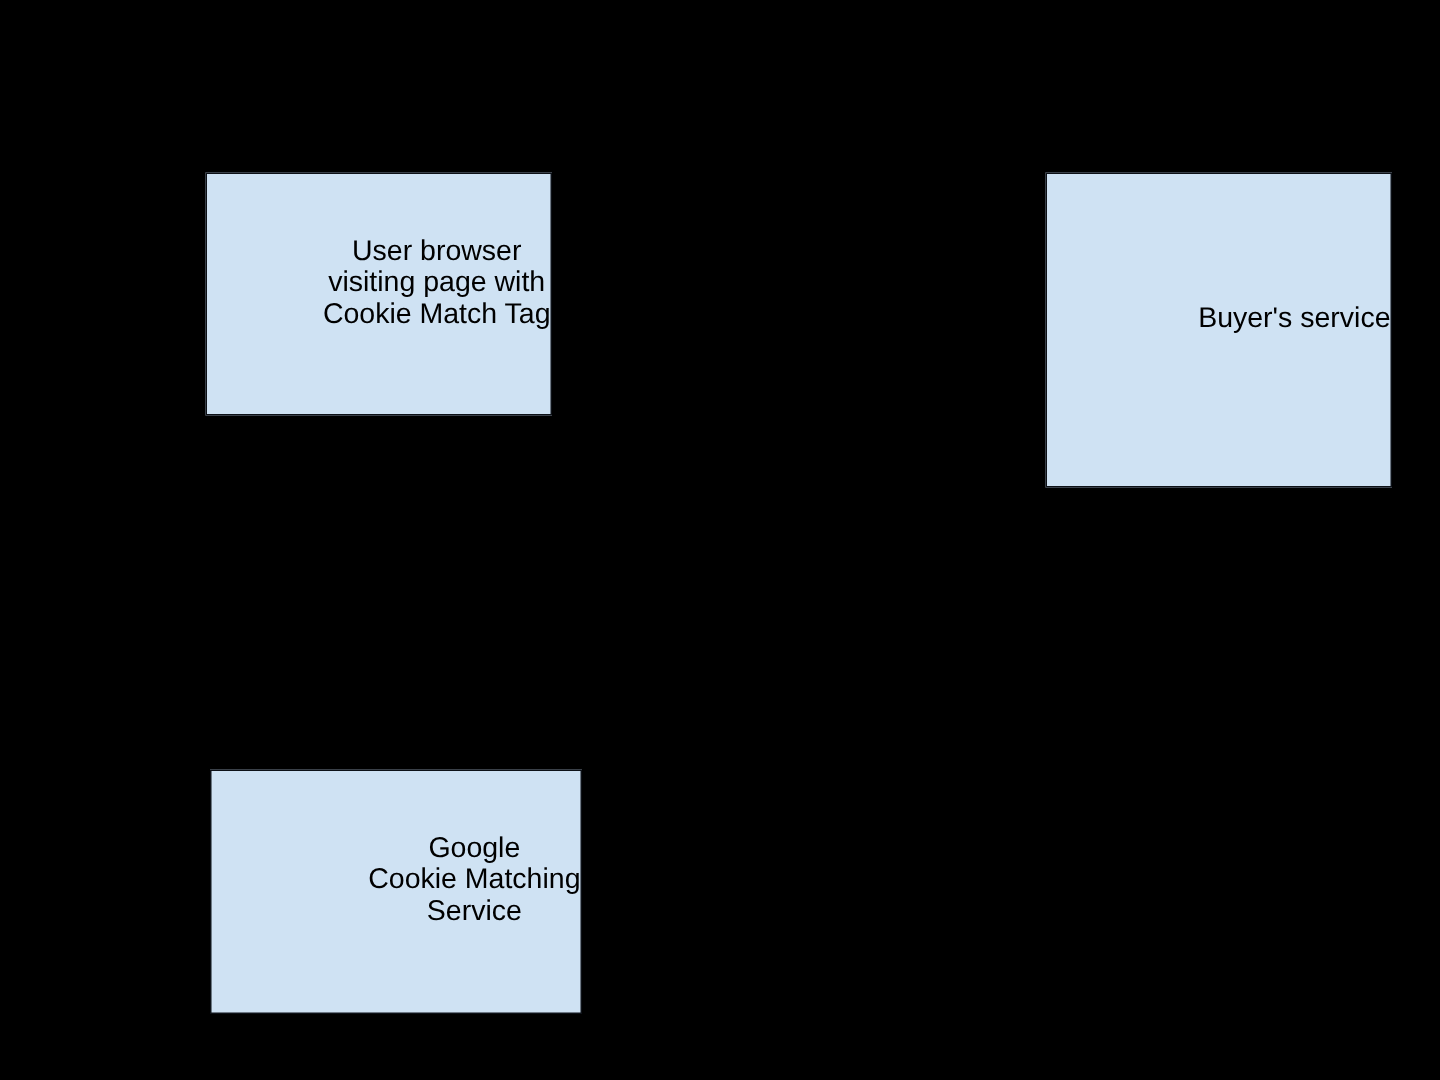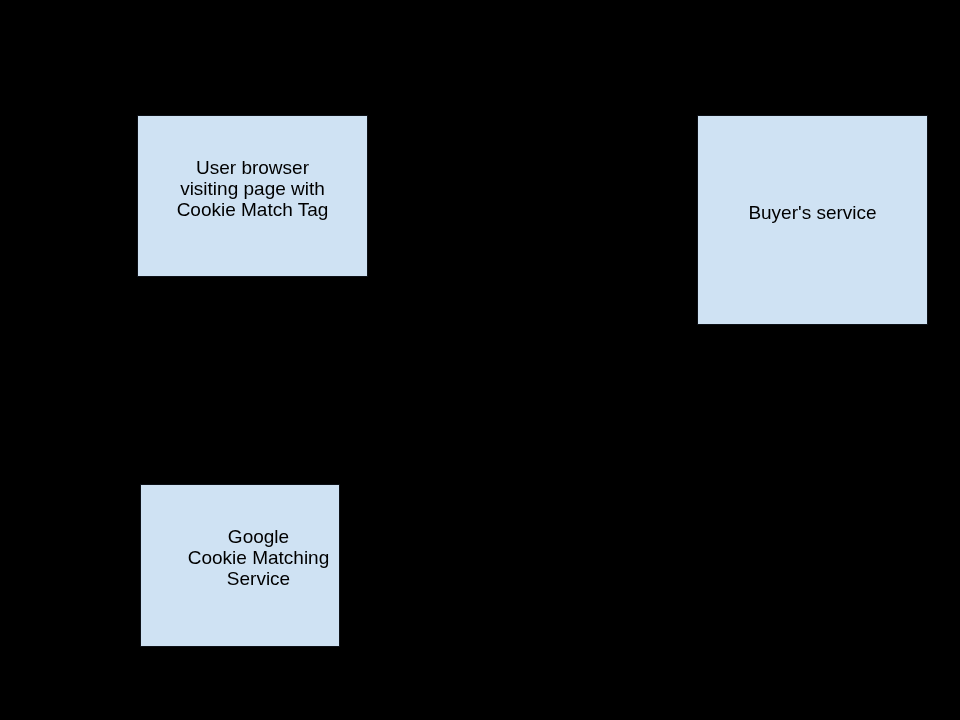--- a/index.html
+++ b/index.html
@@ -14,21 +14,21 @@
     overflow: hidden;
     font-family: "Liberation Sans", sans-serif;
   }
   .node {
     position: absolute;
     box-sizing: border-box;
     background: #cfe2f3;
     border: 1px solid #0d1117;
     display: flex;
     align-items: center;
-    justify-content: center;
+    justify-content: flex-end;
     text-align: center;
   }
   .node .label {
     display: block;
     white-space: pre-line;
     color: #000000;
     font-size: 19px;
     line-height: 21px;
     transform: translateY(-8px);
   }
@@ -39,22 +39,22 @@
     height: 162px;
   }
   .node-buyers-service {
     left: 697px;
     top: 115px;
     width: 231px;
     height: 210px;
   }
   .node-google-cms {
     left: 140px;
-    top: 484px;
-    width: 200px;
+    top: 513px;
+    width: 248px;
     height: 163px;
     padding-left: 37px;
   }
 </style>
 </head>
 <body>
 
 <div class="canvas">
 
   <div class="node node-user-browser">

